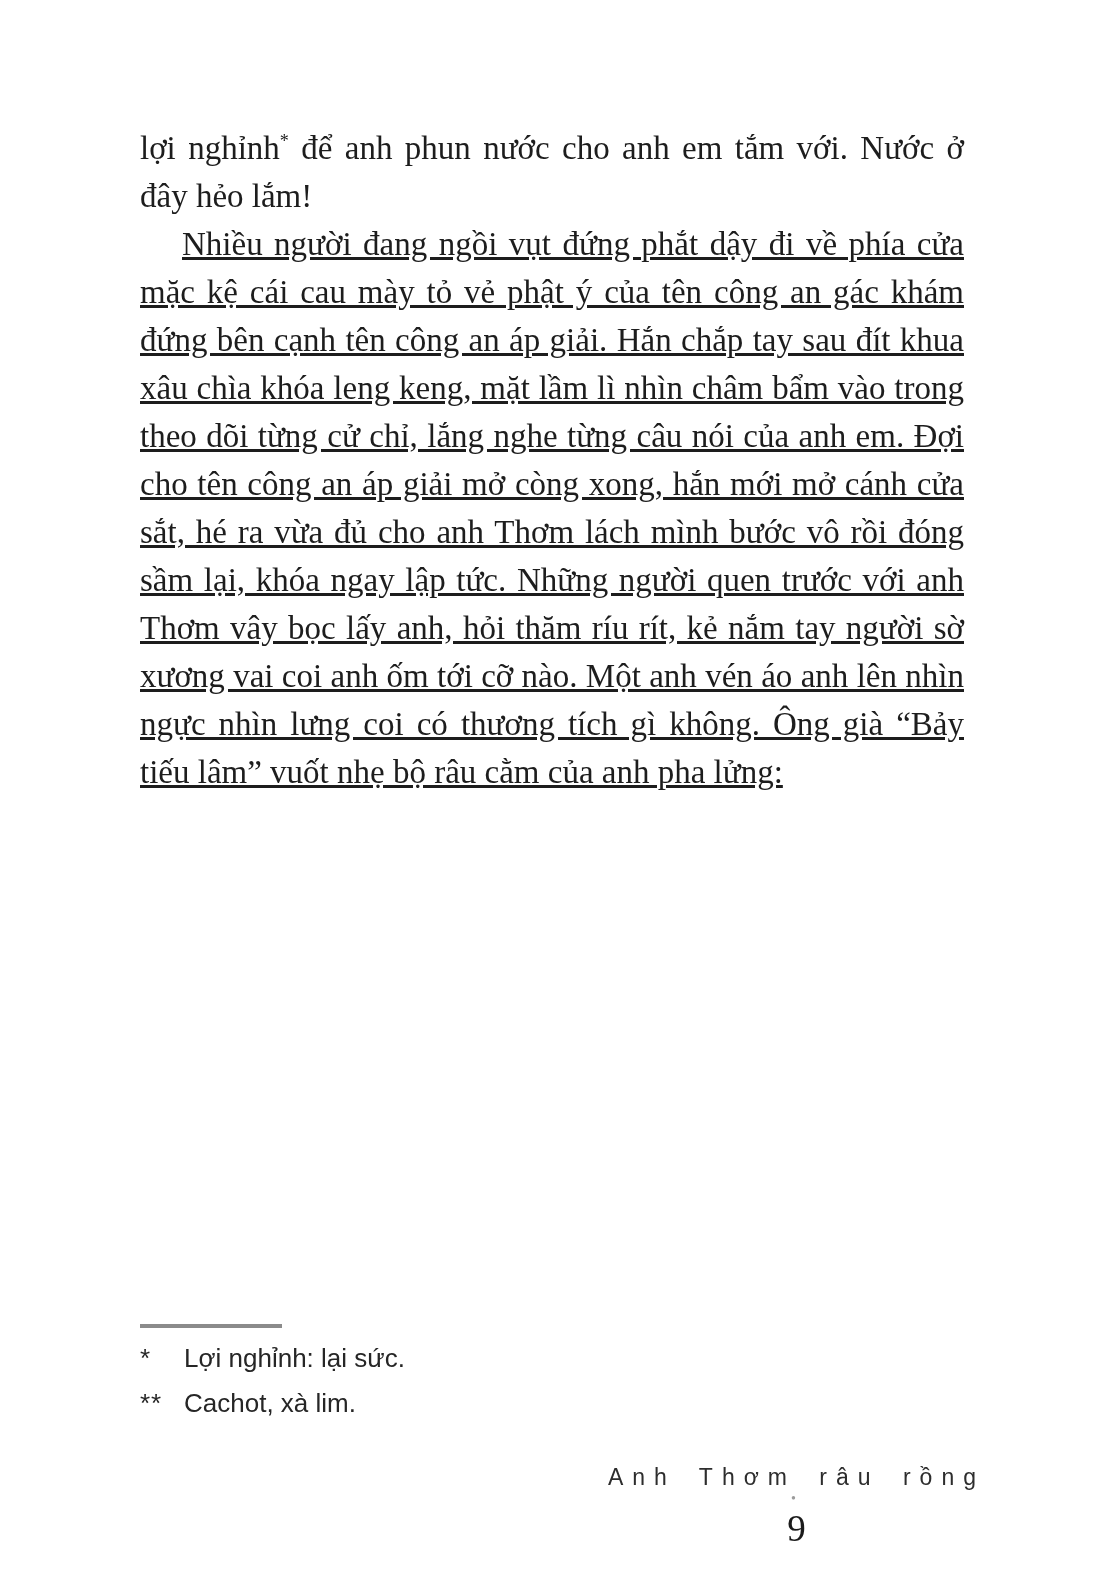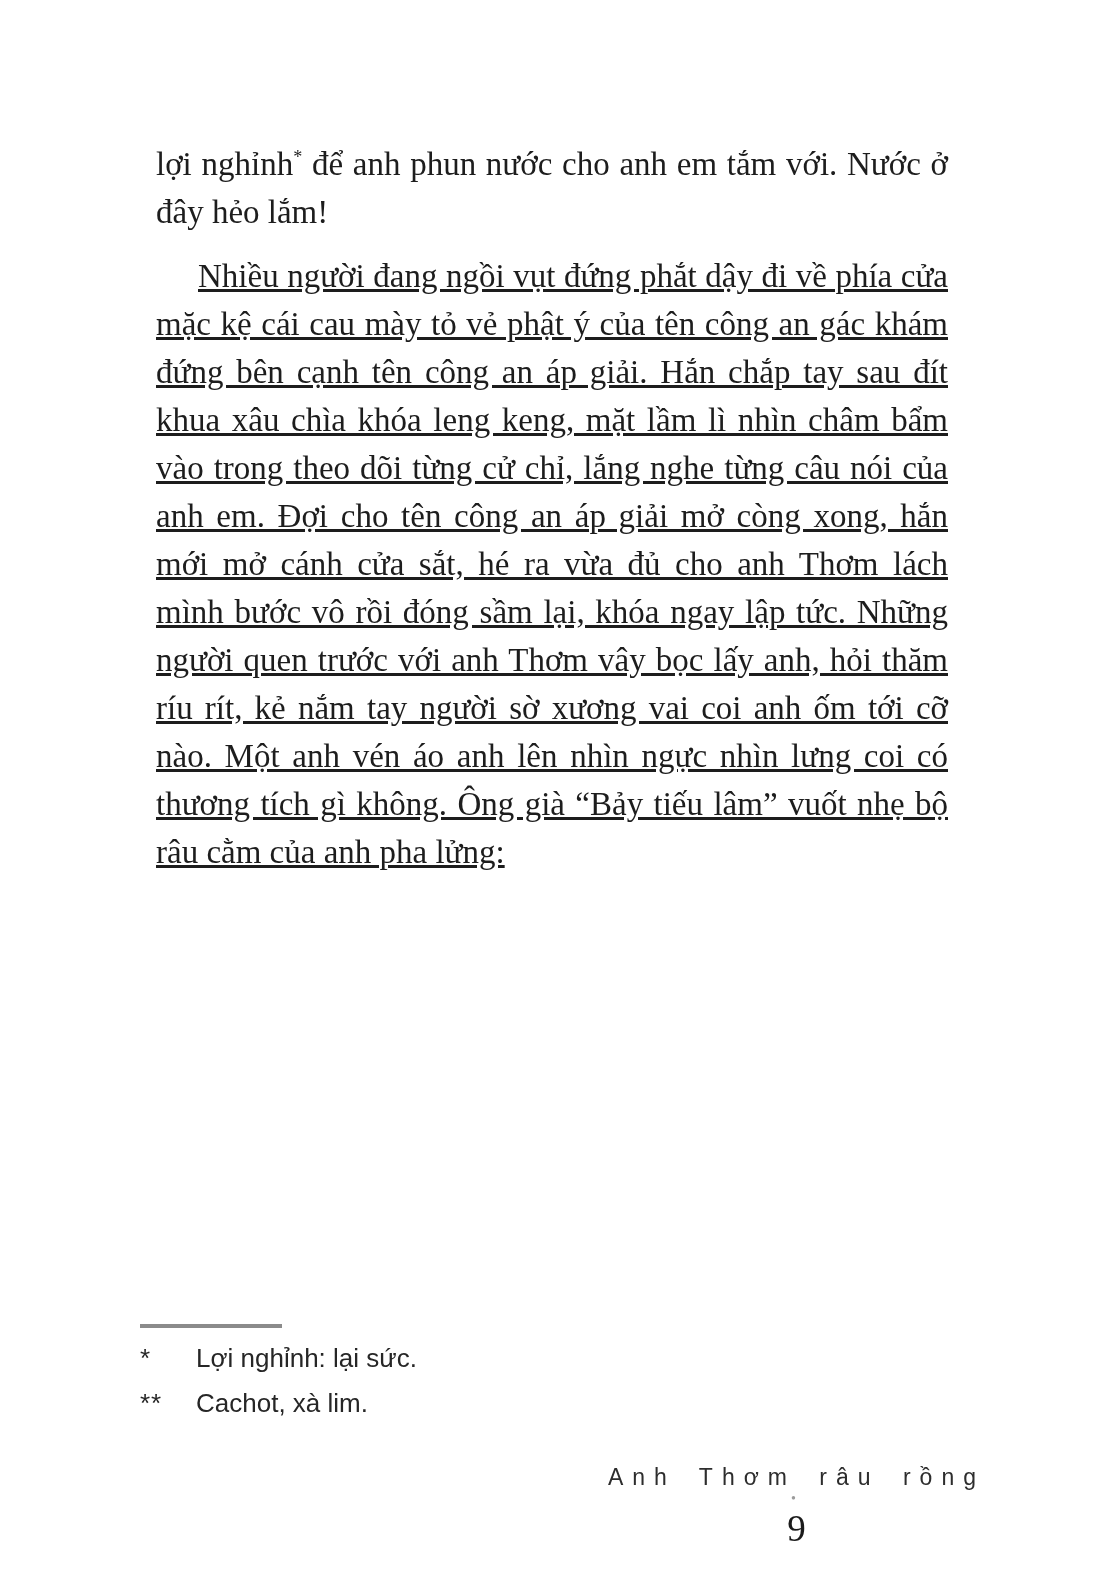--- a/index.html
+++ b/index.html
@@ -14,21 +14,21 @@
   .page-body {
     position: absolute;
     left: 140px;
     top: 124px;
     width: 824px;
     color: #1d1d1d;
     font-size: 33px;
     line-height: 48px;
     text-align: justify;
   }
-  .para { margin: 16px; padding: 0; }
+  .para { margin: 0; padding: 0; }
   .para.indent { text-indent: 42px; text-decoration: underline; }
   .para sup {
     font-size: 0.55em;
     line-height: 0;
     vertical-align: super;
   }
   .footnotes {
     position: absolute;
     left: 140px;
     top: 1324px;
@@ -46,21 +46,21 @@
     font-family: "Liberation Sans", sans-serif;
     font-size: 26px;
     line-height: 45px;
     color: #262626;
   }
   .fn-marker {
     flex: 0 0 44px;
     width: 44px;
     letter-spacing: 1px;
   }
-  .fn-text { flex: 1; margin-left: 12px; }
+  .fn-text { flex: 1; }
   .page-footer {
     position: absolute;
     right: 118px;
     top: 1464px;
     display: flex;
     align-items: center;
     flex-direction: column;
   }
   .footer-title {
     font-family: "Liberation Sans", sans-serif;

